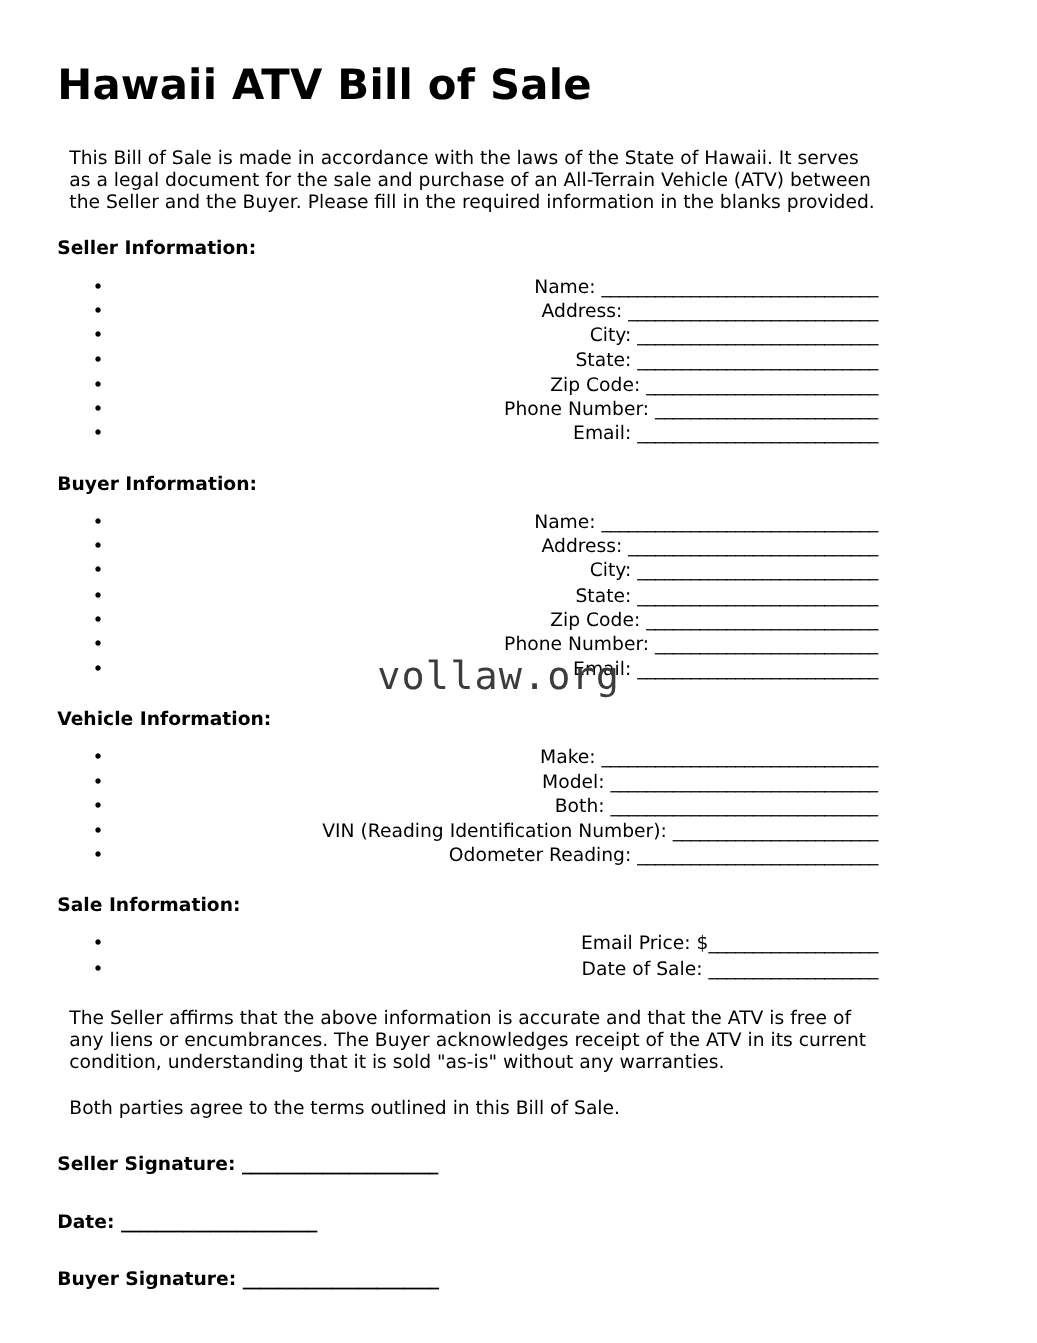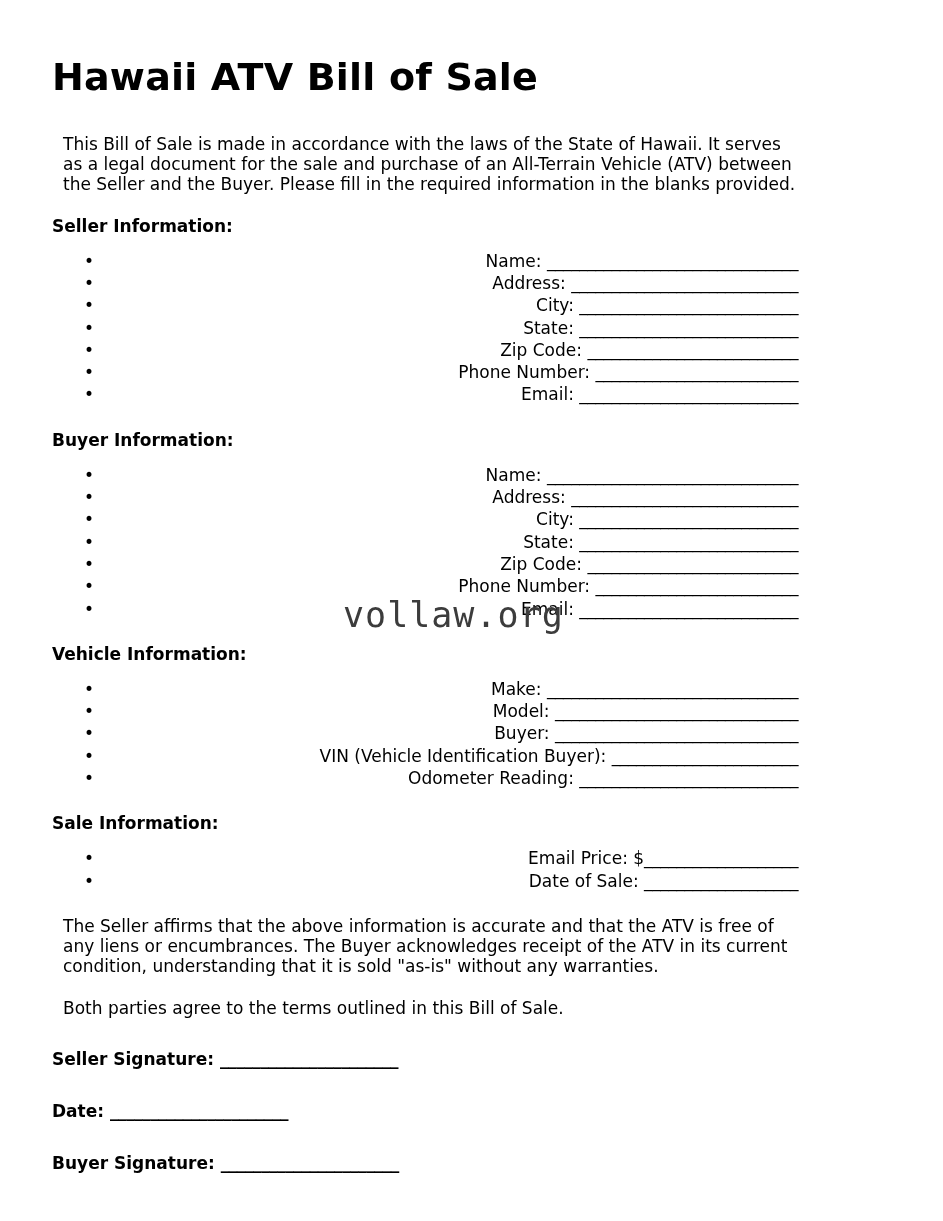--- a/index.html
+++ b/index.html
@@ -120,22 +120,22 @@
       <li><span>State:</span> <span class="blank">___________________________</span></li>
       <li><span>Zip Code:</span> <span class="blank">__________________________</span></li>
       <li><span>Phone Number:</span> <span class="blank">_________________________</span></li>
       <li><span>Email:</span> <span class="blank">___________________________</span></li>
     </ul>
 
   <h2 class="section-heading">Vehicle Information:</h2>
   <ul class="fields" id="vehicle-list">
       <li><span>Make:</span> <span class="blank">_______________________________</span></li>
       <li><span>Model:</span> <span class="blank">______________________________</span></li>
-      <li><span>Buyer:</span> <span class="blank">______________________________</span></li>
-      <li><span>VIN (Vehicle Identification Buyer):</span> <span class="blank">_______________________</span></li>
+      <li><span>Both:</span> <span class="blank">______________________________</span></li>
+      <li><span>VIN (Reading Identification Number):</span> <span class="blank">_______________________</span></li>
       <li><span>Odometer Reading:</span> <span class="blank">___________________________</span></li>
     </ul>
 
   <h2 class="section-heading">Sale Information:</h2>
   <ul class="fields" id="sale-list">
       <li><span>Email Price: $</span><span class="blank">___________________</span></li>
       <li><span>Date of Sale:</span> <span class="blank">___________________</span></li>
     </ul>
 
   <div class="closing-block">

